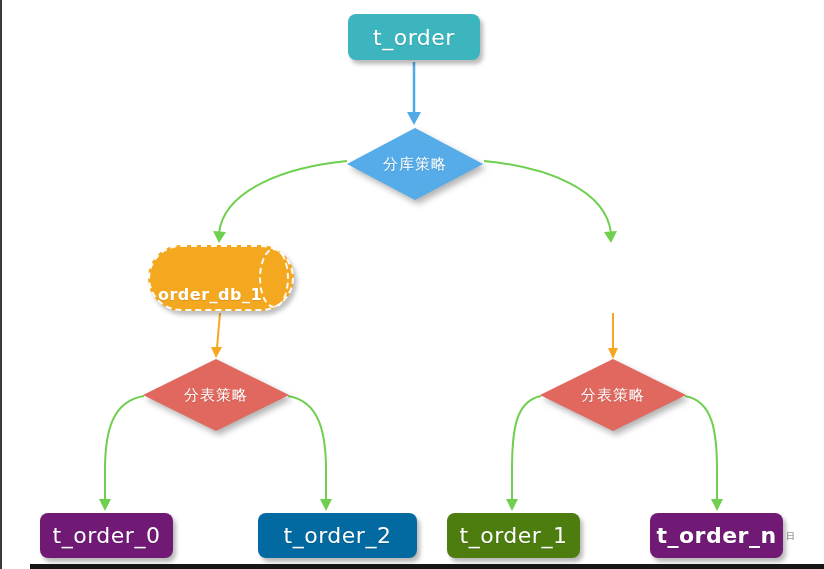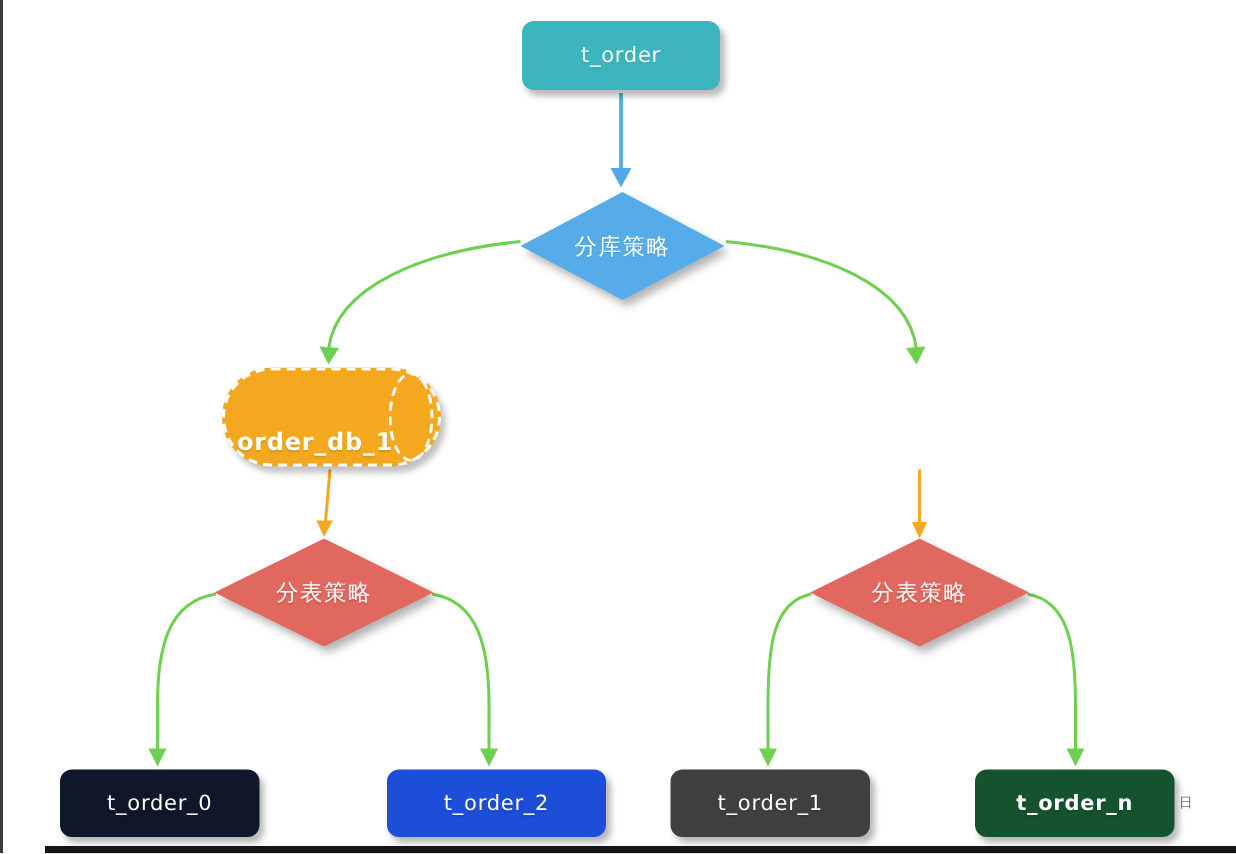--- a/index.html
+++ b/index.html
@@ -3,21 +3,21 @@
 <meta charset="utf-8">
 <style>
   html,body{margin:0;padding:0;background:#fff;}
   body{font-family:"DejaVu Sans","Liberation Sans",sans-serif;}
   #canvas{position:relative;width:824px;height:569px;background:#fff;overflow:hidden;}
 
   .connectors{position:absolute;left:0;top:0;pointer-events:none;}
 
   .node{position:absolute;display:flex;align-items:center;justify-content:center;
         border-radius:8px;box-shadow:3px 4px 4px rgba(0,0,0,.28);}
-  .lbl{color:#fff;font-size:14px;letter-spacing:.5px;white-space:nowrap;
+  .lbl{color:#fff;font-size:22px;letter-spacing:.5px;white-space:nowrap;
        text-shadow:0 1px 1px rgba(0,0,0,.12);}
   .lbl.cn{font-size:15px;letter-spacing:1px;}
   .bold{font-weight:bold;}
 
   .diamond-wrap{position:absolute;filter:drop-shadow(3px 4px 3px rgba(0,0,0,.30));}
   .diamond{position:absolute;inset:0;
            clip-path:polygon(50% 0,100% 50%,50% 100%,0 50%);}
   .diamond-wrap .lbl{position:absolute;inset:0;display:flex;align-items:center;justify-content:center;}
 
   .cyl{position:absolute;display:flex;align-items:center;justify-content:center;
@@ -103,33 +103,33 @@
   <div class="diamond-wrap" style="left:143px;top:359px;width:146px;height:72px">
     <div class="diamond" style="background: rgb(224, 104, 94);"></div>
     <span class="lbl cn">分表策略</span>
   </div>
 
   <div class="diamond-wrap" style="left:540px;top:359px;width:146px;height:72px">
     <div class="diamond" style="background: rgb(224, 104, 94);"></div>
     <span class="lbl cn">分表策略</span>
   </div>
 
-  <div class="node" style="left: 40px; top: 513px; width: 133px; height: 45px; background: #0f172a;">
+  <div class="node" style="left: 40px; top: 513px; width: 133px; height: 45px; background: #701a75;">
     <span class="lbl">t_order_0</span>
   </div>
 
-  <div class="node" style="left: 258px; top: 513px; width: 146px; height: 45px; background: #1d4ed8;">
+  <div class="node" style="left: 258px; top: 513px; width: 159px; height: 45px; background: #0369a1;">
     <span class="lbl">t_order_2</span>
   </div>
 
-  <div class="node" style="left: 447px; top: 513px; width: 133px; height: 45px; background: #404040;">
+  <div class="node" style="left: 447px; top: 513px; width: 133px; height: 45px; background: #4d7c0f;">
     <span class="lbl">t_order_1</span>
   </div>
 
-  <div class="node" style="left: 650px; top: 513px; width: 133px; height: 45px; background: #14532d;">
+  <div class="node" style="left: 650px; top: 513px; width: 133px; height: 45px; background: #701a75;">
     <span class="lbl bold">t_order_n</span>
   </div>
 
   <span class="fragment">日</span>
 
   <div class="border-left"></div>
   <div class="border-bottom"></div>
 
 </div>
 

